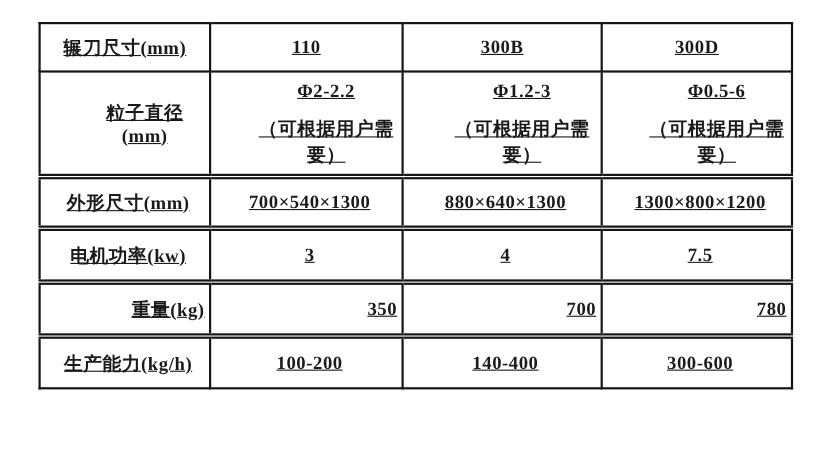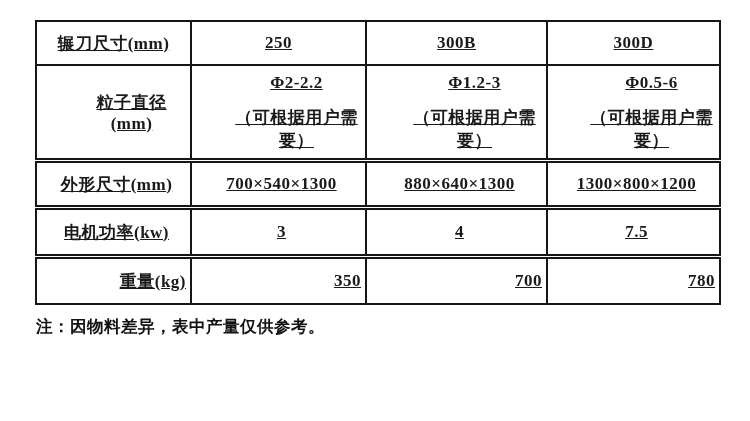--- a/index.html
+++ b/index.html
@@ -61,21 +61,21 @@
   <table class="spec">
     <colgroup>
       <col style="width:155px">
       <col style="width:175px">
       <col style="width:181px">
       <col style="width:173px">
     </colgroup>
     <tbody>
       <tr class="r1">
         <td>辗刀尺寸(mm)</td>
-        <td>250</td>
+        <td>110</td>
         <td>300B</td>
         <td>300D</td>
       </tr>
       <tr class="r2">
         <td>粒子直径(mm)</td>
         <td class="twolines">
           <div class="l1">Φ2-2.2</div>
           <div class="l2">（可根据用户需要）</div>
         </td>
         <td class="twolines">
@@ -98,17 +98,22 @@
         <td>3</td>
         <td>4</td>
         <td>7.5</td>
       </tr>
       <tr class="r5 sep">
         <td>重量(kg)</td>
         <td>350</td>
         <td>700</td>
         <td>780</td>
       </tr>
+      <tr class="r6 sep">
+        <td>生产能力(kg/h)</td>
+        <td>100-200</td>
+        <td>140-400</td>
+        <td>300-600</td>
+      </tr>
     </tbody>
   </table>
 
-  <div class="note">注：因物料差异，表中产量仅供参考。</div>
 </div>
 
 </body></html>

